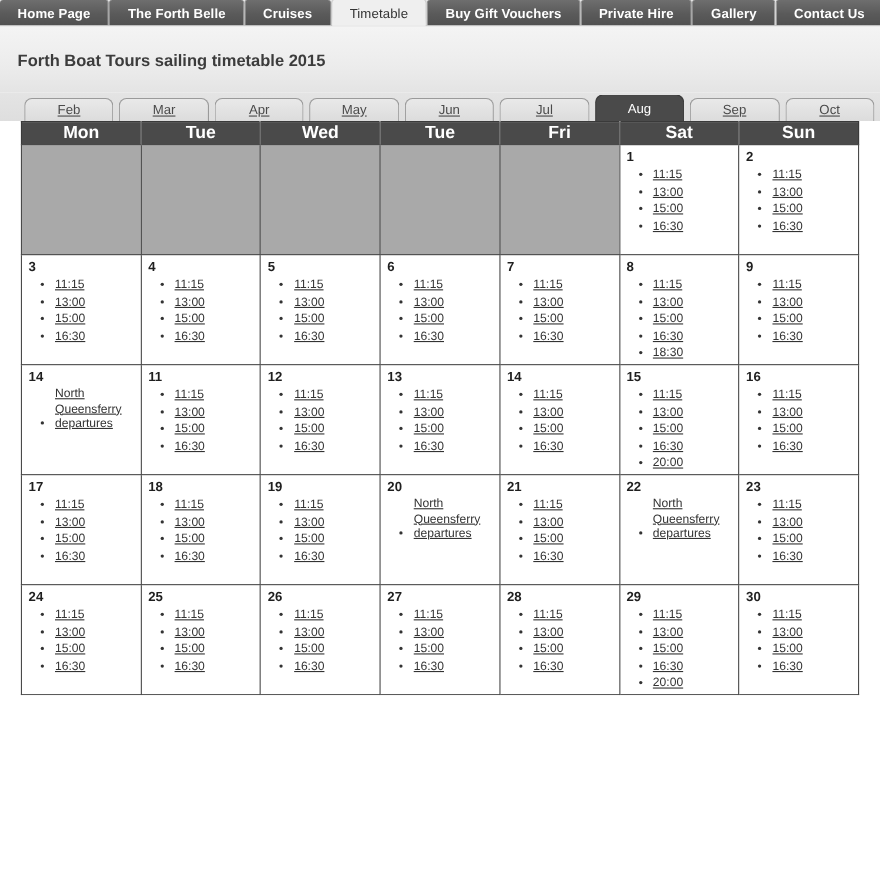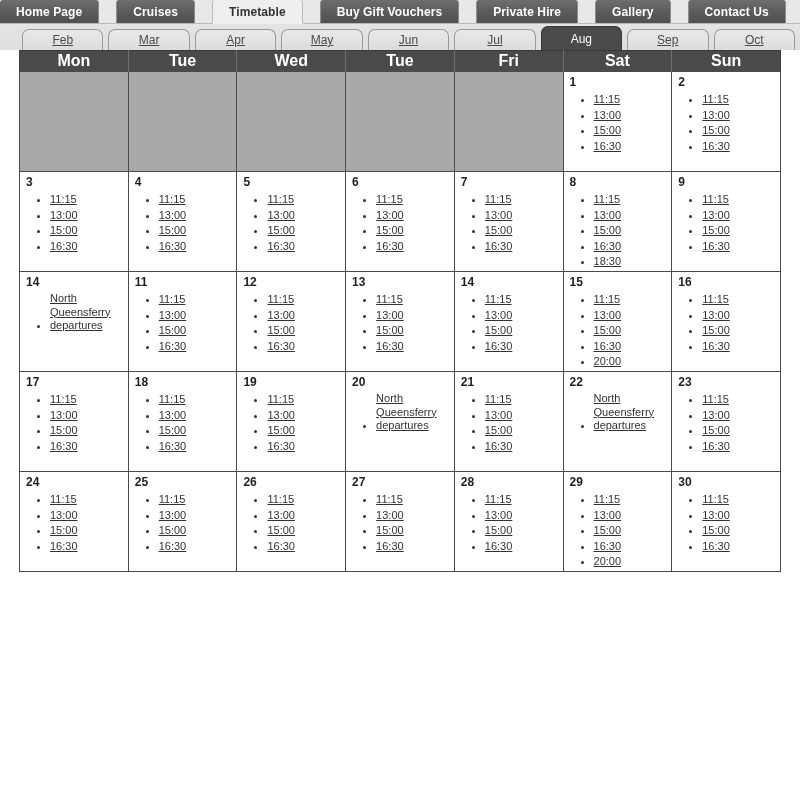--- a/index.html
+++ b/index.html
@@ -28,21 +28,20 @@
 
   
   .topnav {
     position: relative;
     height: 24px;
     background: #e8e8e8;
     display: flex;
     align-items: stretch;
     border-bottom: 1px solid #b9b9b9;
     box-sizing: border-box;
-    gap: 17px;
   }
   .navtab {
     display: flex;
     align-items: center;
     justify-content: center;
     padding: 0 16px;
     font-size: 12px;
     font-weight: bold;
     color: #ffffff;
     background: linear-gradient(to bottom, #6e6e6e 0%, #5a5a5a 55%, #515151 100%);
@@ -52,21 +51,21 @@
     border-top-right-radius: 3px;
     cursor: pointer;
     white-space: nowrap;
     letter-spacing: 0.1px;
     box-sizing: border-box;
   }
   .navtab:first-child { border-left: none; }
   .navtab.active {
     background: #efefef;
     color: #333333;
-    font-weight: bold;
+    font-weight: normal;
     border-left: 1px solid #b9b9b9;
     border-right: 1px solid #b9b9b9;
     border-bottom: 1px solid #efefef;
     margin-bottom: -1px;
   }
 
   
   .headerband {
     height: 60px;
     background: linear-gradient(to bottom, #f4f4f4 0%, #ececec 60%, #e4e4e4 100%);
@@ -205,39 +204,45 @@
 </head>
 <body>
 
 <div class="page">
 
   <nav class="topnav" id="topnav">
       <div class="navtab">
         <span>Home Page</span>
       </div>
       <div class="navtab">
+        <span>The Forth Belle</span>
+      </div>
+      <div class="navtab">
         <span>Cruises</span>
       </div>
       <div class="navtab active">
         <span>Timetable</span>
       </div>
       <div class="navtab">
         <span>Buy Gift Vouchers</span>
       </div>
       <div class="navtab">
         <span>Private Hire</span>
       </div>
       <div class="navtab">
         <span>Gallery</span>
       </div>
       <div class="navtab">
         <span>Contact Us</span>
       </div>
     </nav>
 
+  <div class="headerband">
+    <div class="page-title">Forth Boat Tours sailing timetable 2015</div>
+  </div>
 
   <div class="monthstrip-wrap">
     <div class="monthstrip" id="monthstrip">
         <div class="monthtab">
           <span class="mlabel">Feb</span>
         </div>
         <div class="monthtab">
           <span class="mlabel">Mar</span>
         </div>
         <div class="monthtab">

